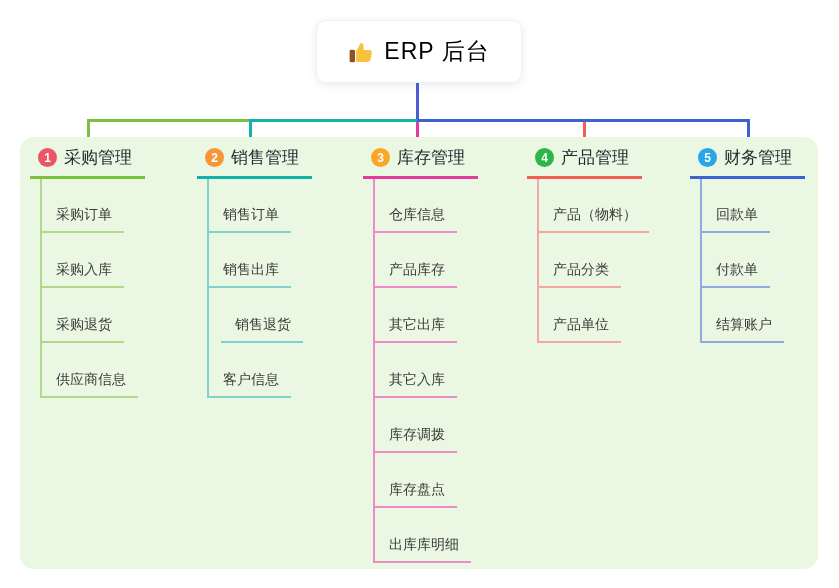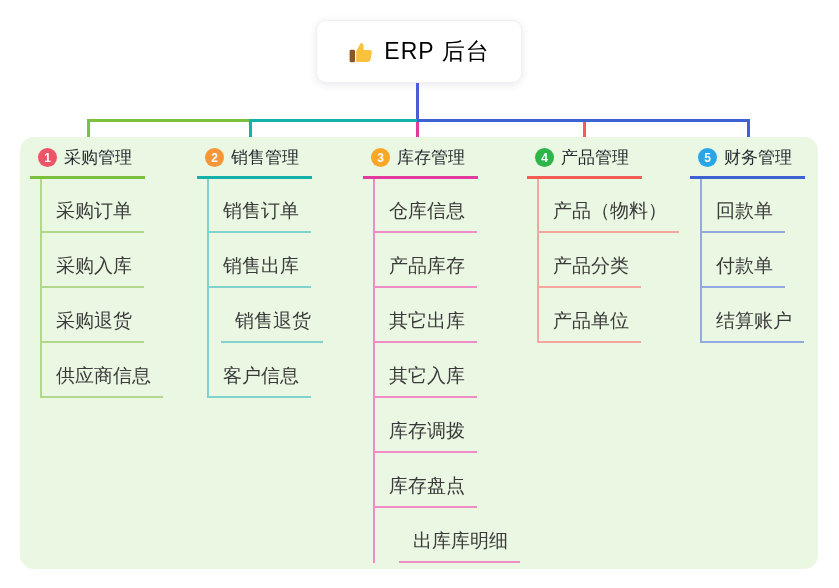--- a/index.html
+++ b/index.html
@@ -37,21 +37,21 @@
     display:inline-flex;align-items:center;justify-content:center;
     color:#ffffff;font-size:12px;font-weight:bold;line-height:1;
   }
   .children{margin-left:10px;border-left:2px solid #ccc;}
   .child-row{
     box-sizing:border-box;height:55px;display:flex;align-items:flex-end;
     width:max-content;border-bottom:2px solid #ccc;
     padding:0 12px 7px 14px;
   }
   .child-row:first-child{height:54px;}
-  .child-label{font-size:19px;color:#3a3a3a;white-space:nowrap;}
+  .child-label{font-size:14px;color:#3a3a3a;white-space:nowrap;}
 </style>
 </head>
 <body>
 
 <div class="stage">
 
   <div class="root-node">
     <span class="thumb-icon">
       <svg viewBox="0 0 24 24" width="26" height="26" aria-hidden="true">
         <rect x="1.5" y="10" width="5" height="11.5" rx="1.2" fill="#8d5524"></rect>
@@ -133,21 +133,21 @@
           </div>
           <div class="child-row" style="border-bottom-color: rgb(239, 140, 198);">
             <span class="child-label">其它入库</span>
           </div>
           <div class="child-row" style="border-bottom-color: rgb(239, 140, 198);">
             <span class="child-label">库存调拨</span>
           </div>
           <div class="child-row" style="border-bottom-color: rgb(239, 140, 198);">
             <span class="child-label">库存盘点</span>
           </div>
-          <div class="child-row" style="border-bottom-color: rgb(239, 140, 198); margin-left: 24px;">
+          <div class="child-row" style="border-bottom-color: rgb(239, 140, 198);">
             <span class="child-label">出库库明细</span>
           </div>
         </div>
       </div>
       <div class="branch" style="left: 527px;">
         <div class="branch-header" style="border-bottom-color: rgb(242, 93, 85);">
           <span class="badge" style="background: rgb(45, 181, 74);">4</span>
           <span>产品管理</span>
         </div>
         <div class="children" style="border-left-color: rgb(247, 165, 159);">

